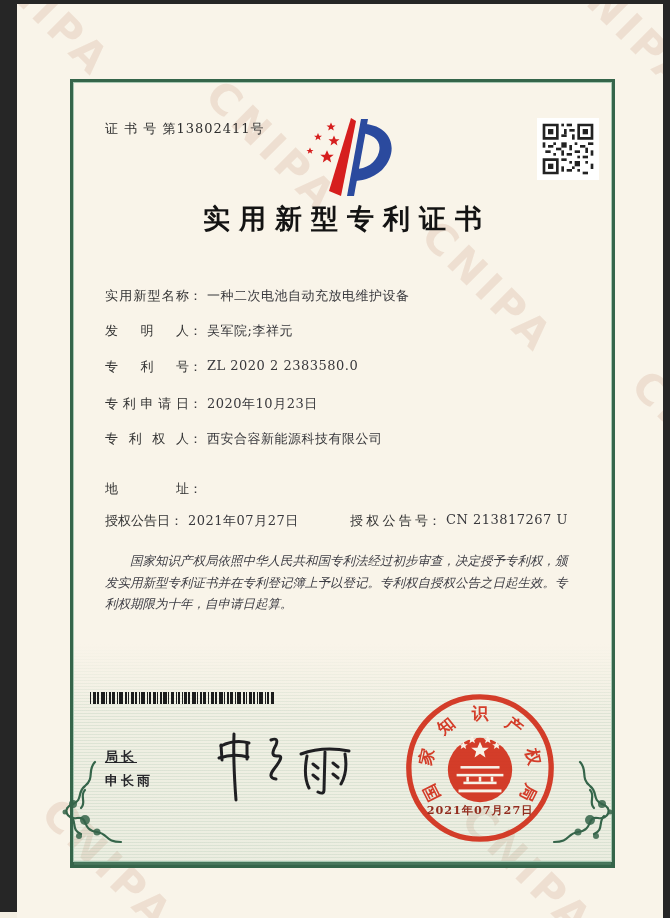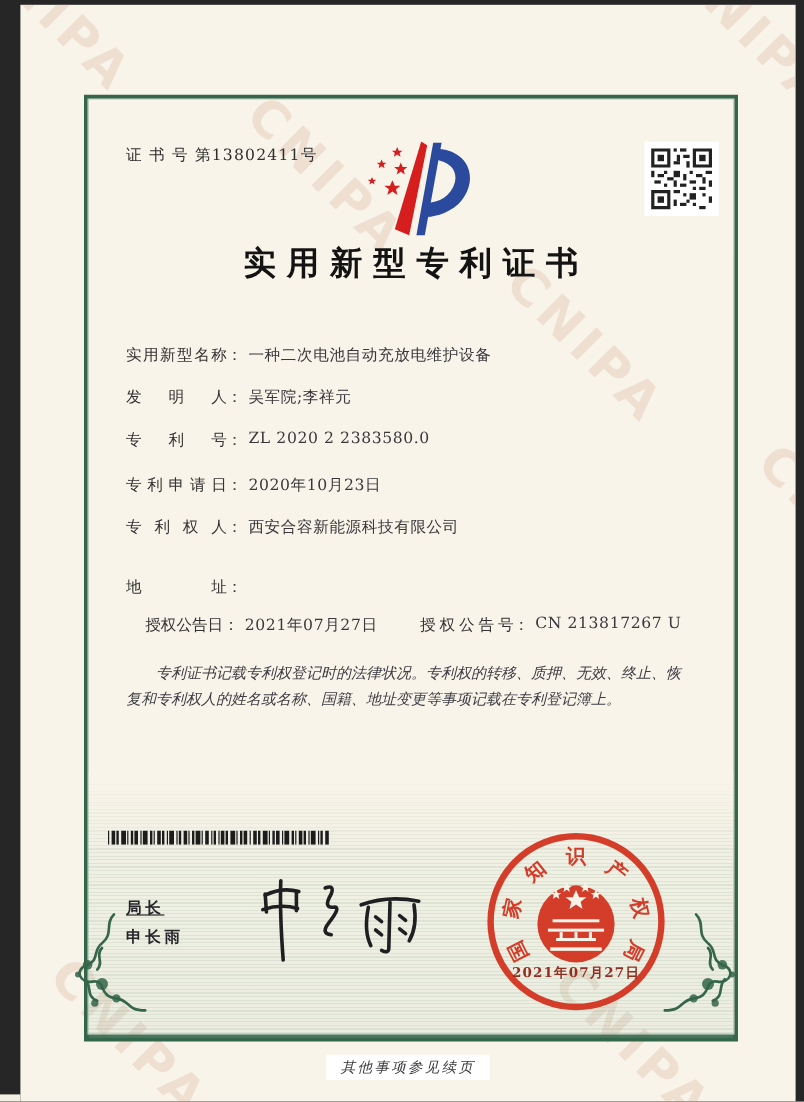--- a/index.html
+++ b/index.html
@@ -218,33 +218,33 @@
     <span class="field-label">专利权人</span>
       <span class="field-colon">：</span>
     <span class="field-value">西安合容新能源科技有限公司</span>
   </div>
   <div class="field-row r6">
     <span class="field-label">地址</span>
       <span class="field-colon">：</span>
   </div>
   <div class="field-row r7" style="position:absolute;">
     <span style="display:flex;">
-      <span class="field-label" style="width:65px;margin-left:16px;">授权公告日</span>
+      <span class="field-label" style="width:65px;">授权公告日</span>
         <span class="field-colon">：</span>
       <span class="field-value">2021年07月27日</span>
     </span>
     <span class="pair2">
       <span class="field-label" style="width:78px;">授权公告号</span>
         <span class="field-colon">：</span>
       <span class="field-value">CN 213817267 U</span>
     </span>
   </div>
 
   <div class="legal">
-    <p>专利证书记载专利权登记时的法律状况。专利权的转移、质押、无效、终止、恢复和专利权人的姓名或名称、国籍、地址变更等事项记载在专利登记簿上。</p>
+    <p>国家知识产权局依照中华人民共和国专利法经过初步审查，决定授予专利权，颁发实用新型专利证书并在专利登记簿上予以登记。专利权自授权公告之日起生效。专利权期限为十年，自申请日起算。</p>
   </div>
 
   <svg class="barcode" width="185" height="12" viewBox="0 0 185 12">
     <line x1="0" y1="6" x2="185" y2="6" stroke="#1c1c1c" stroke-width="12" stroke-dasharray="1 2 3 1 2 2 4 1 1 2 2 1 3 2 1 1 4 2 2 1 1 2 3 1 2 2 1 1 4 2 1 1 2 2 3 1 1 2 2 1 4 1 1 2 3 2 1 1 2 2 1 1 3 1 2 2 4 1 1 2 2 1 3 2"></line>
   </svg>
 
   <div class="officer officer-title">局长</div>
   <div class="officer officer-name">申长雨</div>
 
   <svg class="signature" width="150" height="82" viewBox="0 0 150 82">
@@ -288,18 +288,15 @@
         <rect x="66" y="89" width="2.6" height="5"></rect>
         <rect x="78.7" y="89" width="2.6" height="5"></rect>
         <rect x="91" y="89" width="2.6" height="5"></rect>
         <rect x="58" y="102" width="44" height="3"></rect>
       </g>
     </g>
     <text x="80" y="127" text-anchor="middle" font-size="11.5" font-weight="bold" fill="#8d2012" letter-spacing="1" font-family="'DejaVu Serif','Liberation Serif',serif">2021年07月27日</text>
   </svg>
 
 
-  <div class="footer-note">
-    <span>其他事项参见续页</span>
-  </div>
 
 </div>
 <div class="edge-patch"></div>
 
 </body></html>

